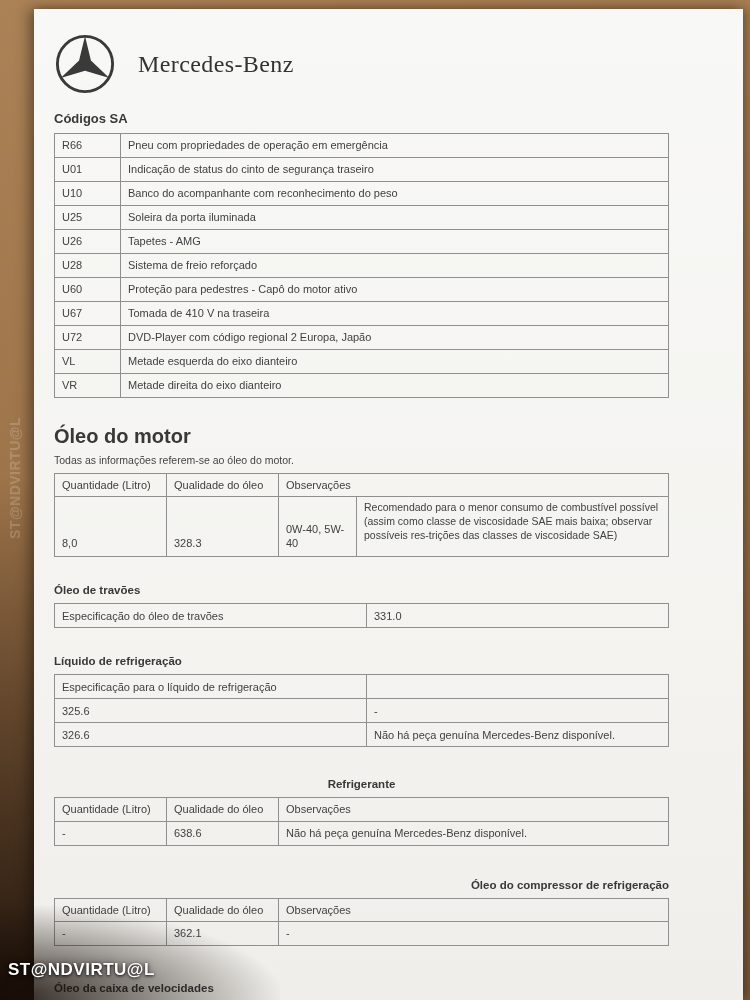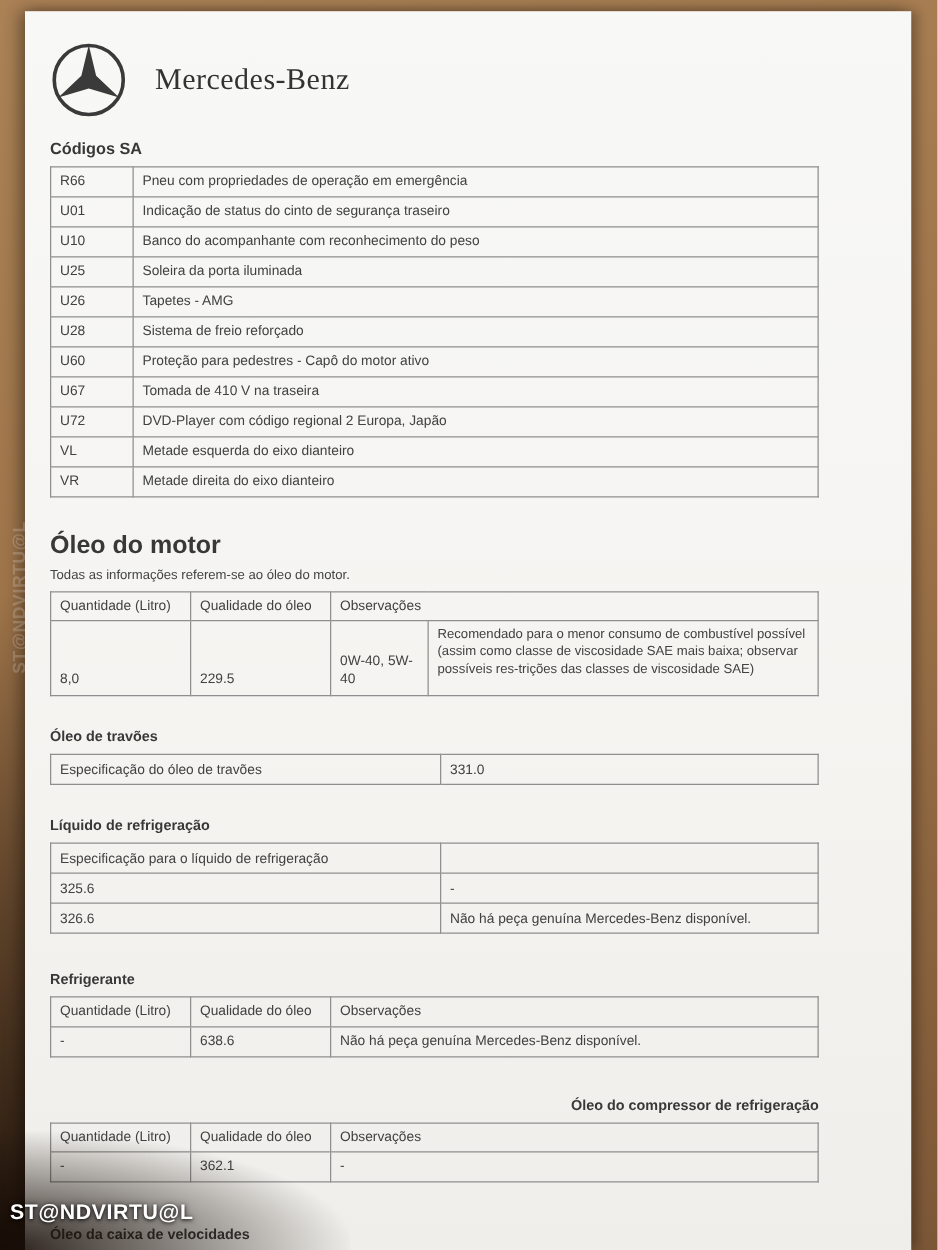--- a/index.html
+++ b/index.html
@@ -8,21 +8,21 @@
   body { font-family:"Liberation Sans", sans-serif; overflow:hidden; }
 
   .scene {
     position:relative; width:750px; height:1000px; overflow:hidden;
     background:
       radial-gradient(circle at 0% 100%, rgba(18,10,5,.85), rgba(18,10,5,0) 42%),
       linear-gradient(168deg, #ab8156 0%, #9d7349 45%, #7c5737 100%);
   }
 
   .paper {
-    position:absolute; left:20px; top:9px; width:709px; height:991px;
+    position:absolute; left:34px; top:9px; width:709px; height:991px;
     background: linear-gradient(180deg, #f8f8f6 0%, #f4f3f0 65%, #efeeea 100%);
     box-shadow: -5px 0 12px rgba(0,0,0,.38), 5px 0 8px rgba(0,0,0,.22);
     padding: 24px 74px 0 20px;
     color:#414141;
   }
 
   
   .brand { display:flex; align-items:center; gap:22px; height:62px; }
   .logo { width:62px; height:62px; flex:0 0 62px; }
   .logo svg { width:100%; height:100%; }
@@ -158,21 +158,21 @@
           <col>
         </colgroup>
       <tbody>
         <tr class="hdr-h">
           <td>Quantidade (Litro)</td>
           <td>Qualidade do óleo</td>
           <td colspan="2">Observações</td>
         </tr>
         <tr class="motor-data">
           <td>8,0</td>
-          <td>229.5</td>
+          <td>328.3</td>
           <td>0W-40, 5W-40</td>
           <td class="obs">Recomendado para o menor consumo de combustível possível (assim como classe de viscosidade SAE mais baixa; observar possíveis res-trições das classes de viscosidade SAE)</td>
         </tr>
       </tbody>
     </table>
 
     <div class="sub-title mt-md">Óleo de travões</div>
     <table class="tbl mt-tbl">
       <colgroup>
           <col style="width:312px">
@@ -201,21 +201,21 @@
           <td>325.6</td>
           <td>-</td>
         </tr>
         <tr class="row-h">
           <td>326.6</td>
           <td>Não há peça genuína Mercedes-Benz disponível.</td>
         </tr>
       </tbody>
     </table>
 
-    <div class="sub-title mt-md" style="margin-top:31px;">Refrigerante</div>
+    <div class="sub-title mt-md" style="margin-top:31px;text-align:center;">Refrigerante</div>
     <table class="tbl mt-tbl">
       <colgroup>
           <col style="width:112px">
           <col style="width:112px">
           <col>
         </colgroup>
       <tbody>
         <tr class="hdr-h">
           <td>Quantidade (Litro)</td>
           <td>Qualidade do óleo</td>

